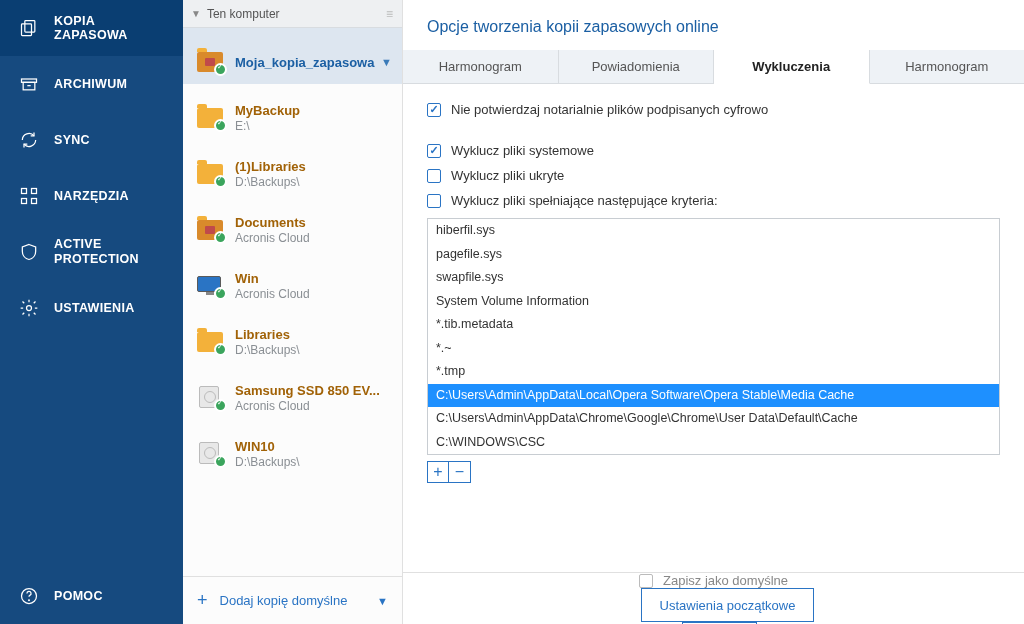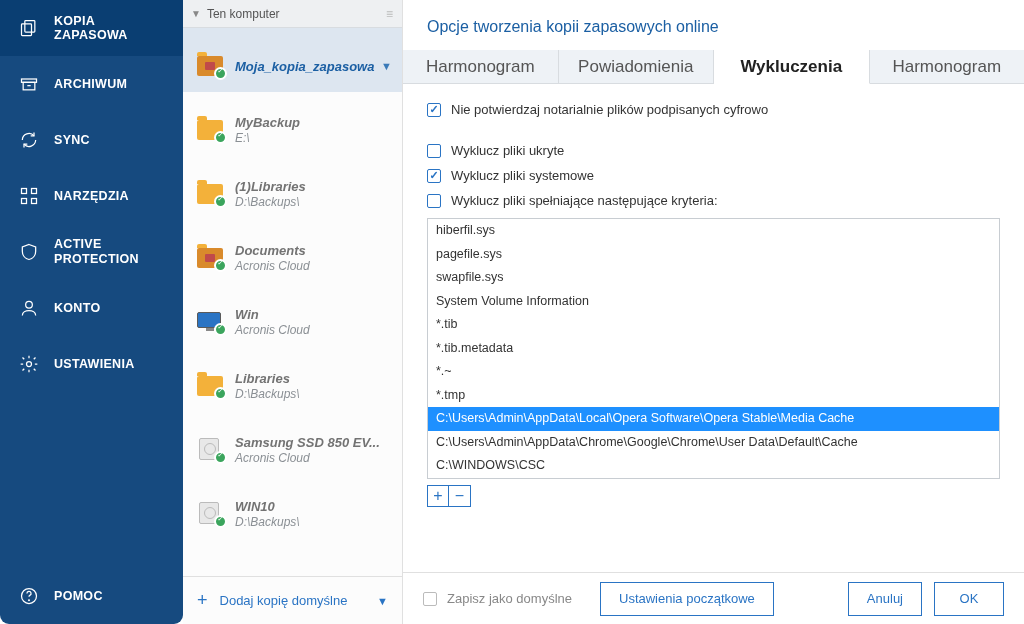--- a/index.html
+++ b/index.html
@@ -1,68 +1,68 @@
 <!DOCTYPE html>
 <html><head>
 <meta charset="utf-8">
 <style>
   * { margin:0; padding:0; box-sizing:border-box; font-family:"Segoe UI",Arial,sans-serif; }
   body { width:1024px; height:624px; overflow:hidden; background:#fff; display:flex; }
-  .nav { width:183px; background:#1b4a7a; background:linear-gradient(#164a7f,#164a7f); color:#fff; display:flex; flex-direction:column;border-radius:9px; }
+  .nav { width:183px; background:#1b4a7a; background:linear-gradient(#164a7f,#164a7f); color:#fff; display:flex; flex-direction:column; }
   .nav-items { flex:1; }
   .nav-item { display:flex; align-items:center; height:56px; padding:0 18px; cursor:pointer; font-size:12.5px; font-weight:600; letter-spacing:.3px; }
   .nav-item.active { background:#0a3e72; }
   .nav-item.multi { line-height:1.2; }
   .nav-icon { width:22px; height:22px; margin-right:14px; display:flex; align-items:center; justify-content:center; flex-shrink:0; }
   .nav-icon svg { stroke:#fff; fill:none; stroke-width:1.5; }
   .nav-bottom { border-top:0; }
   .backup-list { width:220px; border-right:1px solid #e0e0e0; display:flex; flex-direction:column; background:#fcfcfc; }
   .bl-header { height:28px; background:#eef0f2; border-bottom:1px solid #d8dce0; display:flex; align-items:center; padding:0 8px; font-size:12px; color:#555; }
   .bl-header .chev { margin-right:6px; color:#888; font-size:10px; }
   .bl-header .bars { margin-left:auto; color:#bbb; letter-spacing:1px; }
   .bl-items { flex:1; overflow:auto; }
-  .bl-item { display:flex; align-items:center; height:64px; padding:13px 10px 0 14px; cursor:pointer; border-bottom:1px solid transparent;font-style:italic; }
+  .bl-item { display:flex; align-items:center; height:56px; padding:13px 10px 0 14px; cursor:pointer; border-bottom:1px solid transparent; }
   .bl-item.selected { background:#dde6f0; }
   .bl-item.selected .bl-name { color:#1b5fa3; font-weight:600; }
   .bl-icon { width:28px; height:24px; margin-right:10px; position:relative; flex-shrink:0; }
   .folder { width:26px; height:20px; background:#f3b13a; border-radius:2px; position:relative; top:2px; }
   .folder:before { content:""; position:absolute; top:-4px; left:0; width:10px; height:4px; background:#f3b13a; border-radius:2px 2px 0 0; }
   .folder.brief { background:#d98a2b; }
   .folder.brief:after { content:""; position:absolute; top:6px; left:8px; width:10px; height:8px; background:#c04a4a; border-radius:1px; }
   .monitor-ic { width:24px; height:16px; background:#2a74c4; border:1px solid #5a5a5a; border-radius:2px; position:relative; top:2px; }
   .monitor-ic:after { content:""; position:absolute; bottom:-4px; left:8px; width:8px; height:3px; background:#888; }
   .disk-ic { width:20px; height:22px; background:#e8e8e8; border:1px solid #bbb; border-radius:2px; position:relative; left:2px; }
   .disk-ic:before { content:""; position:absolute; top:4px; left:4px; width:10px; height:10px; border:1px solid #bbb; border-radius:50%; }
   .badge { position:absolute; bottom:-2px; right:-2px; width:13px; height:13px; background:#3ba55d; border:2px solid #fff; border-radius:50%; }
   .badge:after { content:"✓"; color:#fff; font-size:7px; position:absolute; top:-2px; left:1px; }
   .bl-text { flex:1; min-width:0; }
-  .bl-name { font-size:13px; color:#737373; font-weight:600; white-space:nowrap; overflow:hidden; text-overflow:ellipsis; }
+  .bl-name { font-size:13px; color:#a16207; font-weight:600; white-space:nowrap; overflow:hidden; text-overflow:ellipsis; }
   .bl-path { font-size:12px; color:#8a8f94; margin-top:1px; }
   .bl-chev { color:#3a7ab8; font-size:11px; margin-left:4px; }
   .bl-footer { height:48px; border-top:1px solid #e0e0e0; display:flex; align-items:center; padding:0 14px; color:#2a74c4; font-size:13px; cursor:pointer; }
   .bl-footer .plus { font-size:18px; margin-right:12px; font-weight:300; }
   .bl-footer .chev2 { margin-left:auto; font-size:11px; }
   .main { flex:1; display:flex; flex-direction:column; }
   .title { font-size:16px; color:#1b5fa3; font-weight:400; padding:18px 24px 14px; }
   .tabs { display:flex; border-bottom:1px solid #d8dce0; background:#eef2f6; height:34px; }
-  .tab { flex:1; display:flex; align-items:center; justify-content:center; font-size:17px; color:#555; cursor:pointer; border-right:1px solid #d8dce0; }
+  .tab { flex:1; display:flex; align-items:center; justify-content:center; font-size:13px; color:#555; cursor:pointer; border-right:1px solid #d8dce0; }
   .tab:last-child { border-right:0; }
   .tab.active { background:#fff; color:#222; font-weight:600; border-bottom:1px solid #fff; margin-bottom:-1px;text-align:right; }
   .content { flex:1; padding:18px 24px 10px; overflow:auto; }
   .chk-row { display:flex; align-items:center; margin-bottom:10px; font-size:13px; color:#333; }
   .chk { width:14px; height:14px; border:1px solid #2a74c4; border-radius:2px; margin-right:10px; display:flex; align-items:center; justify-content:center; cursor:pointer; flex-shrink:0; }
   .chk.checked:after { content:"✓"; color:#2a74c4; font-size:11px; font-weight:bold; line-height:1; }
   .gap { height:16px; }
   .list-box { border:1px solid #c8cdd2; margin-top:6px; }
   .list-row { padding:3px 8px; font-size:12.5px; color:#333; line-height:1.4; cursor:pointer; white-space:nowrap; overflow:hidden; text-overflow:ellipsis; }
   .list-row.sel { background:#1e90ff; color:#fff; }
   .list-btns { display:flex; margin-top:6px; }
   .sq-btn { width:22px; height:22px; border:1px solid #2a74c4; color:#2a74c4; display:flex; align-items:center; justify-content:center; font-size:16px; font-weight:300; cursor:pointer; background:#fff; }
   .sq-btn + .sq-btn { border-left:0; }
-  .footer { height:52px; border-top:1px solid #e0e0e0; display:flex; align-items:center; padding:0 20px; }
+  .footer { height:52px; border-top:1px solid #e0e0e0; display:flex; align-items:center; padding:0 20px;flex-direction:column; }
   .footer .chk-row { margin:0; color:#888; }
   .footer .chk { border-color:#bbb; }
   .btn { height:30px; padding:16px 18px; border:1px solid #2a74c4; color:#2a74c4; background:#fff; font-size:13px; cursor:pointer; margin-left:12px; display:flex; align-items:center; }
   .btn:first-of-type { margin-left:28px; }
   .spacer { flex:1; }
   .btn.ok { min-width:70px; justify-content:center;text-align:center; }
 </style>
 </head>
 <body>
 
@@ -112,29 +112,20 @@
       <span class="nav-icon">
           <svg width="20" height="20" viewBox="0 0 24 24">
             <path d="M12 3l8 3v5c0 5-3.5 9-8 10-4.5-1-8-5-8-10V6z"></path>
           </svg>
         </span>
       <span>ACTIVE<br>PROTECTION</span>
     </div>
     <div class="nav-item">
       <span class="nav-icon">
           <svg width="20" height="20" viewBox="0 0 24 24">
-            <circle cx="12" cy="8" r="4"></circle>
-            <path d="M4 21c0-4 4-6 8-6s8 2 8 6"></path>
-          </svg>
-        </span>
-      <span>KONTO</span>
-    </div>
-    <div class="nav-item">
-      <span class="nav-icon">
-          <svg width="20" height="20" viewBox="0 0 24 24">
             <circle cx="12" cy="12" r="3"></circle>
             <path d="M12 2v3M12 19v3M4.2 4.2l2.1 2.1M17.7 17.7l2.1 2.1M2 12h3M19 12h3M4.2 19.8l2.1-2.1M17.7 6.3l2.1-2.1"></path>
           </svg>
         </span>
       <span>USTAWIENIA</span>
     </div>
   </div>
   <div class="nav-bottom">
     <div class="nav-item">
       <span class="nav-icon">
@@ -252,37 +243,36 @@
       <div class="tab active">Wykluczenia</div>
       <div class="tab">Harmonogram</div>
     </div>
   <div class="content">
     <div class="chk-row">
       <span class="chk checked"></span>
       <span>Nie potwierdzaj notarialnie plików podpisanych cyfrowo</span>
     </div>
     <div class="gap"></div>
     <div class="chk-row">
+      <span class="chk checked"></span>
+      <span>Wyklucz pliki systemowe</span>
+    </div>
+    <div class="chk-row">
       <span class="chk"></span>
       <span>Wyklucz pliki ukryte</span>
-    </div>
-    <div class="chk-row">
-      <span class="chk checked"></span>
-      <span>Wyklucz pliki systemowe</span>
     </div>
     <div class="chk-row">
       <span class="chk"></span>
       <span>Wyklucz pliki spełniające następujące kryteria:</span>
     </div>
     <div class="list-box" id="excl-list">
         <div class="list-row">hiberfil.sys</div>
         <div class="list-row">pagefile.sys</div>
         <div class="list-row">swapfile.sys</div>
         <div class="list-row">System Volume Information</div>
-        <div class="list-row">*.tib</div>
         <div class="list-row">*.tib.metadata</div>
         <div class="list-row">*.~</div>
         <div class="list-row">*.tmp</div>
         <div class="list-row sel">C:\Users\Admin\AppData\Local\Opera Software\Opera Stable\Media Cache</div>
         <div class="list-row">C:\Users\Admin\AppData\Chrome\Google\Chrome\User Data\Default\Cache</div>
         <div class="list-row">C:\WINDOWS\CSC</div>
       </div>
     <div class="list-btns">
       <div class="sq-btn">+</div>
       <div class="sq-btn">−</div>

